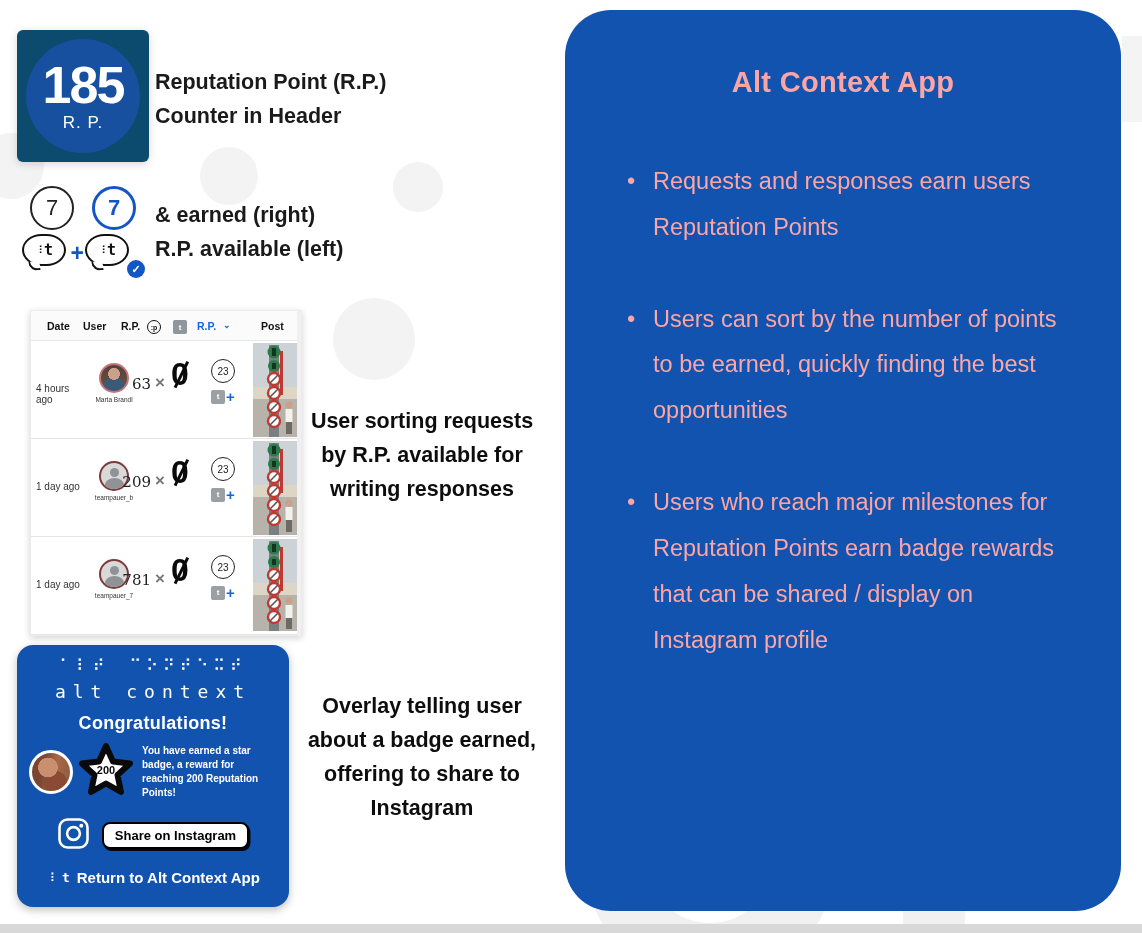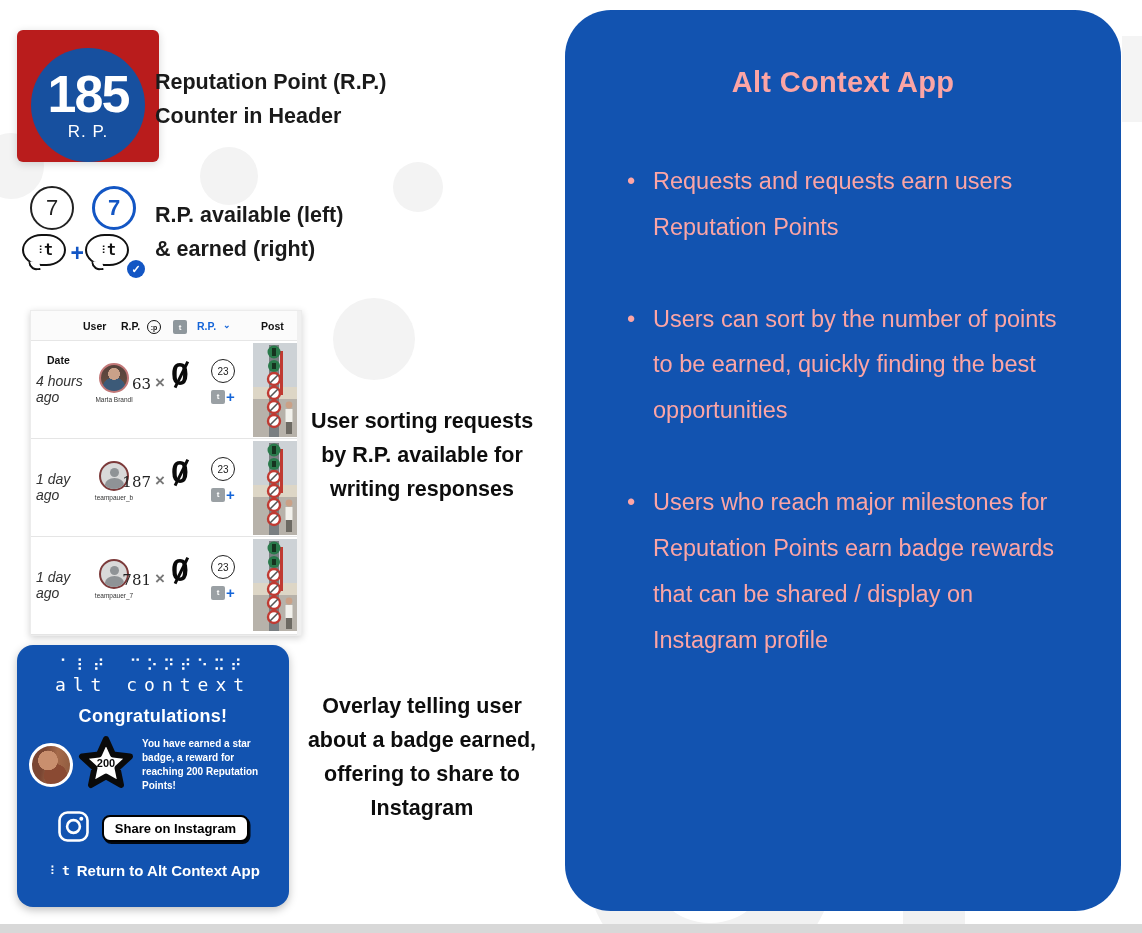--- a/index.html
+++ b/index.html
@@ -13,22 +13,22 @@
   .wm-c{left:333px;top:298px;width:82px;height:82px;}
   .wm-d{left:596px;top:128px;width:92px;height:92px;}
   .wm-e{left:393px;top:162px;width:50px;height:50px;}
   .wm-ring{position:absolute;left:585px;top:735px;width:250px;height:250px;border-radius:50%;
            border:62px solid #f1f1f1;background:transparent;}
   .wm-rect1{position:absolute;left:903px;top:893px;width:62px;height:32px;background:#f1f1f1;border-radius:0;}
   .wm-rect2{position:absolute;left:1122px;top:36px;width:20px;height:86px;background:#f4f4f4;}
   .bottom-strip{position:absolute;left:0;top:924px;width:1142px;height:9px;background:#d8d8d8;}
 
   
-  .rp-card{position:absolute;left:17px;top:30px;width:142px;height:132px;background:#b91c1c;
-           border-radius:6px;box-shadow:0 2px 8px rgba(0,0,0,.16);display:flex;align-items:flex-end;justify-content:center;}
+  .rp-card{position:absolute;left:17px;top:30px;width:132px;height:132px;background:#0c4a6e;
+           border-radius:6px;box-shadow:0 2px 8px rgba(0,0,0,.16);display:flex;align-items:center;justify-content:center;}
   .rp-circle{width:114px;height:114px;border-radius:50%;background:#17509f;display:flex;flex-direction:column;
              align-items:center;justify-content:center;color:#fff;}
   .rp-value{font-size:52px;font-weight:bold;line-height:1;letter-spacing:-2px;}
   .rp-unit{font-size:17px;margin-top:2px;letter-spacing:1px;}
   .rp-caption{position:absolute;left:155px;top:66px;font-size:21.5px;font-weight:600;line-height:1.58;color:#1a1a1a;}
 
   
   .num-circle{position:absolute;width:44px;height:44px;border-radius:50%;display:flex;align-items:center;justify-content:center;font-size:22px;}
   .num-left{left:30px;top:186px;border:2px solid #222;color:#222;}
   .num-right{left:92px;top:186px;border:3px solid #1356c4;color:#1356c4;font-weight:bold;}
@@ -44,30 +44,30 @@
   .plus-badge{position:absolute;right:0;top:8px;color:#1356c4;font-size:23px;font-weight:bold;line-height:1;}
   .check-badge{position:absolute;right:2px;bottom:-4px;width:18px;height:18px;border-radius:50%;background:#1356c4;
                color:#fff;font-size:11px;font-weight:bold;display:flex;align-items:center;justify-content:center;}
   .circ-caption{position:absolute;left:155px;top:198px;font-size:21.5px;font-weight:600;line-height:1.6;color:#1a1a1a;}
 
   
   .req-table{position:absolute;left:30px;top:310px;width:272px;height:326px;background:#fff;
              box-shadow:0 2px 7px rgba(0,0,0,.18);border:1px solid #ececec;}
   .req-head{position:relative;height:30px;background:#fbfbfb;border-bottom:1px solid #e6e6e6;font-size:10.5px;font-weight:bold;}
   .req-head>span{position:absolute;top:9px;}
-  .h-date{left:16px;margin-top:34px;} .h-user{left:52px;} .h-rp{left:90px;}
+  .h-date{left:16px;} .h-user{left:52px;} .h-rp{left:90px;}
   .coin-icon{position:absolute;left:116px;top:7px;width:14px;height:14px;border:1.4px solid #111;border-radius:50%;
              font-size:7px;display:flex;align-items:center;justify-content:center;font-weight:bold;}
   .resp-icon{position:absolute;left:142px;top:7px;width:14px;height:14px;background:#8e979c;border-radius:2px;
              color:#fff;font-size:8px;display:flex;align-items:center;justify-content:center;font-weight:bold;}
   .h-rpsort{left:166px;color:#1565d8;} .h-caret{left:192px;top:8px;color:#1565d8;font-size:9px;}
   .h-post{left:230px;}
   .req-row{position:relative;height:98px;border-bottom:1px solid #e5e5e5;}
   .req-row:last-child{border-bottom:none;}
-  .c-date{position:absolute;left:5px;top:32px;width:50px;font-size:14px;font-style:italic;color:#333;}
+  .c-date{position:absolute;left:5px;top:42px;width:50px;font-size:10px;color:#333;}
   .c-av{position:absolute;left:55px;top:22px;width:56px;display:flex;flex-direction:column;align-items:center;}
   .avatar{width:30px;height:30px;border-radius:50%;}
   .avatar-photo{border:2px solid #c27878;
      background:
        radial-gradient(circle at 50% 34%, #caa189 0 27%, transparent 28%),
        radial-gradient(circle at 50% 92%, #3c5a78 0 42%, transparent 43%),
        linear-gradient(#55413a,#6b5245);}
   .avatar-generic{border:2px solid #7c3a3a;background:#d9d9d9;position:relative;overflow:hidden;}
   .avatar-generic::before{content:"";position:absolute;left:9px;top:5px;width:9px;height:9px;border-radius:50%;background:#8f9396;}
   .avatar-generic::after{content:"";position:absolute;left:4px;top:15px;width:19px;height:13px;border-radius:50% 50% 0 0;background:#8f9396;}
@@ -89,21 +89,21 @@
   
   .annotation{position:absolute;font-size:21.5px;font-weight:600;line-height:1.58;color:#0d0d0d;text-align:center;}
   .ann-table{left:296px;top:405px;width:252px;}
   .ann-overlay{left:293px;top:690px;width:258px;}
 
   
   .overlay-card{position:absolute;left:17px;top:645px;width:272px;height:262px;background:#1253b0;border-radius:16px;
                 color:#fff;display:flex;flex-direction:column;align-items:center;padding-top:13px;
                 box-shadow:0 3px 8px rgba(0,0,0,.25);}
   .braille-row{display:flex;gap:20px;font-size:16px;letter-spacing:5px;line-height:1;color:#fff;}
-  .wordmark{font-family:"DejaVu Sans Mono",monospace;font-size:18px;letter-spacing:7px;}
+  .wordmark{font-family:"DejaVu Sans Mono",monospace;font-size:18px;letter-spacing:7px;margin-top:7px;}
   .congrats{font-size:18px;font-weight:600;margin-top:11px;letter-spacing:.3px;}
   .reward-row{display:flex;align-items:center;margin-top:8px;width:248px;}
   .ov-avatar{width:44px;height:44px;border-radius:50%;border:3px solid #fff;flex:0 0 auto;
      background:
        radial-gradient(circle at 42% 38%, #c98f6e 0 30%, transparent 31%),
        radial-gradient(circle at 62% 78%, #8a4a33 0 30%, transparent 31%),
        linear-gradient(100deg,#7a4632 30%,#a56a4a 60%,#8d5a3e);}
   .star-wrap{position:relative;flex:0 0 auto;margin-left:4px;}
   .reward-msg{font-size:10px;font-weight:600;line-height:1.42;margin-left:7px;text-align:left;}
   .share-row{display:flex;align-items:center;gap:12px;margin-top:15px;}
@@ -164,22 +164,22 @@
   </div>
   <div class="bubble-wrap bw-right">
     <span class="bubble">
       <span class="bubble-dots">⠸</span>
       <span class="bubble-t">t</span>
       <span class="bubble-tail"></span>
     </span>
     <span class="check-badge">✓</span>
   </div>
   <div class="circ-caption">
+    <div>&amp; earned (right)</div>
     <div>R.P. available (left)</div>
-    <div>&amp; earned (right)</div>
   </div>
 
   <div class="req-table">
     <div class="req-head">
       <span class="h-date">Date</span>
       <span class="h-user">User</span>
       <span class="h-rp">R.P.</span>
       <span class="coin-icon">:p</span>
       <span class="resp-icon">t</span>
       <span class="h-rpsort">R.P.</span>
@@ -228,21 +228,21 @@
         </svg>
       </span>
     </div>
 
     <div class="req-row">
       <span class="c-date">1 day ago</span>
       <span class="c-av">
         <span class="avatar avatar-generic"></span>
         <span class="c-name">teampauer_b</span>
       </span>
-      <span class="c-rp">187</span>
+      <span class="c-rp">209</span>
       <span class="c-times">×</span>
       <span class="c-zero">0</span>
       <span class="c-earn">
         <span class="earn-circle">23</span>
         <span class="earn-add">
           <span class="earn-img">t</span>
           <span class="earn-plus">+</span>
         </span>
       </span>
       <span class="c-thumb">
@@ -354,21 +354,21 @@
     </div>
   </div>
 
   <div class="annotation ann-overlay">Overlay telling user about a badge earned, offering to share to Instagram</div>
 
   <div class="info-panel">
     <div class="panel-title">Alt Context App</div>
     <div class="bullets">
       <div class="bullet">
         <span class="bullet-marker">•</span>
-        <span>Requests and requests earn users Reputation Points</span>
+        <span>Requests and responses earn users Reputation Points</span>
       </div>
       <div class="bullet">
         <span class="bullet-marker">•</span>
         <span>Users can sort by the number of points to be earned, quickly finding the best opportunities</span>
       </div>
       <div class="bullet">
         <span class="bullet-marker">•</span>
         <span>Users who reach major milestones for Reputation Points earn badge rewards that can be shared / display on Instagram profile</span>
       </div>
     </div>

